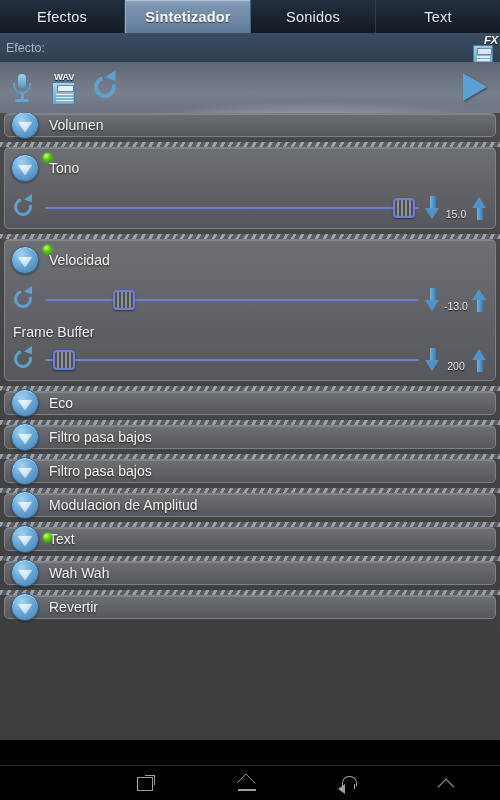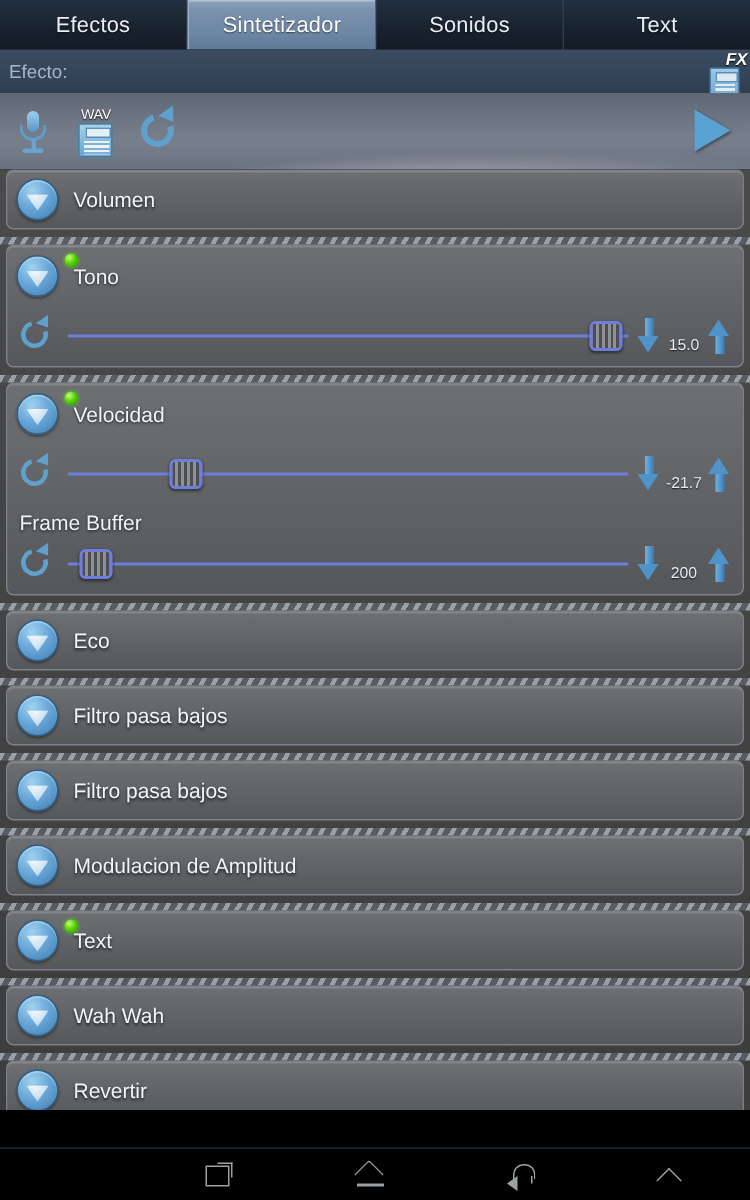--- a/index.html
+++ b/index.html
@@ -25,20 +25,21 @@
     background: linear-gradient(180deg,#22303f 0%, #18222e 60%, #121a24 100%);
   }
   .tab:last-child { border-right: none; }
   .tab.active {
     background: linear-gradient(180deg,#8ba3bd 0%, #7a92ae 20%, #6d87a4 65%, #5e7a98 100%);
     color: #ffffff;
     border-left: 1px solid #9fb4cb;
     border-right: 1px solid #4d6party;
     border-right: 1px solid #4d637d;
     box-shadow: inset 0 1px 0 rgba(255,255,255,.35);
+    font-weight: bold;
   }
   .tab span { text-shadow: 0 1px 1px rgba(0,0,0,.55); }
 
   
   .efectobar {
     position: absolute; top: 33px; left: 0; width: 500px; height: 29px;
     background: linear-gradient(180deg,#3c4c60 0%, #35465a 50%, #2e3e51 100%);
     display: flex; align-items: center; padding-left: 6px;
   }
   .efecto-label { color: #a9b6c6; font-size: 12.5px; margin-right: 6px; }
@@ -85,21 +86,21 @@
 
   .mic { left: 12px; top: 12px; width: 20px; height: 28px; }
   .mic-body { position:absolute; left:6px; top:0; width:8px; height:14px; border-radius:4px;
     background: linear-gradient(180deg,#9ed0ef 0%, #5796c6 100%); }
   .mic-arc { position:absolute; left:1px; top:9px; width:18px; height:11px;
     border:2.5px solid #5e9cc9; border-top:none; border-radius: 0 0 10px 10px; }
   .mic-stem { position:absolute; left:8.5px; top:19px; width:3px; height:7px; background:#6aa3ce; }
   .mic-base { position:absolute; left:3px; top:25px; width:14px; height:3px; border-radius:2px; background:#6aa3ce; }
 
   .wav { left: 50px; top: 9px; width: 32px; height: 34px; }
-  .wav-label { position:absolute; top:0; left:4px; color:#fff; font-size:9.5px; font-weight:normal;
+  .wav-label { position:absolute; top:0; left:4px; color:#fff; font-size:9.5px; font-weight:bold;
      letter-spacing:-.2px; text-shadow:0 1px 1px #000; }
   .wav-disk { position:absolute; top:11px; left:2px; width:23px; height:23px;
     background: linear-gradient(180deg,#a8d3ee 0%, #69a3cf 100%);
     border:1px solid #4a7da4; border-radius:1px; }
   .wav-disk::before { content:""; position:absolute; left:4px; top:2px; width:15px; height:5px; background:#e3f0f8; border:1px solid #5c8fb5;}
   .wav-disk::after  { content:""; position:absolute; left:3px; top:11px; width:17px; height:9px;
     background: repeating-linear-gradient(180deg,#eaf3fa 0 1.5px,#80b2d6 1.5px 3px); }
 
   .reload { left: 92px; top: 12px; width: 28px; height: 28px; }
   .undo-arc {
@@ -130,21 +131,21 @@
     border: 1px solid #7e8187; border-radius: 5px;
     background: linear-gradient(180deg,#6d6f72 0%, #65676a 35%, #55575a 100%);
     box-shadow: inset 0 1px 0 rgba(255,255,255,.16);
   }
   .sep {
     height: 5px; margin: 0;
     background:
       repeating-linear-gradient(118deg, #aab0b8 0 3px, #5c6067 3px 7px);
     opacity: .85;
   }
-  .row-head { position: relative; height: 38px; display: flex; align-items: center; }
+  .row-head { position: relative; height: 22px; display: flex; align-items: center; }
   .card.tall .row-head { height: 40px; }
 
   .expander {
     position:absolute; left:6px; top:50%; transform: translateY(-50%);
     width:28px; height:28px; border-radius:50%;
     background: radial-gradient(circle at 36% 28%, #9fd2f0 0%, #69a7d8 45%, #3f7dae 100%);
     border:1px solid #2e5f86;
     box-shadow: inset 0 1px 1px rgba(255,255,255,.45), 0 1px 2px rgba(0,0,0,.45);
   }
   .expander::after {
@@ -331,21 +332,21 @@
           <div class="reset-head"></div>
         </div>
         <div class="track" style="left:40px; right:76px;">
           <div class="thumb" style="left:21%;"></div>
         </div>
         <div class="stepper">
           <div class="arrow down">
             <div class="shaft"></div>
             <div class="head"></div>
           </div>
-          <div class="val">-21.7</div>
+          <div class="val">-13.0</div>
           <div class="arrow up">
             <div class="shaft"></div>
             <div class="head"></div>
           </div>
         </div>
       </div>
       <div class="sub-label">Frame Buffer</div>
       <div class="slider-row">
         <div class="reset">
           <div class="reset-arc"></div>

